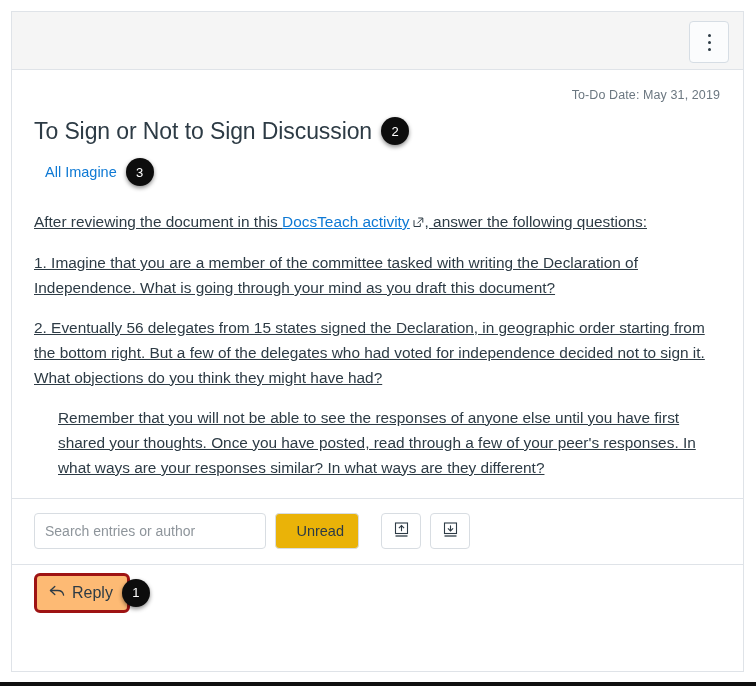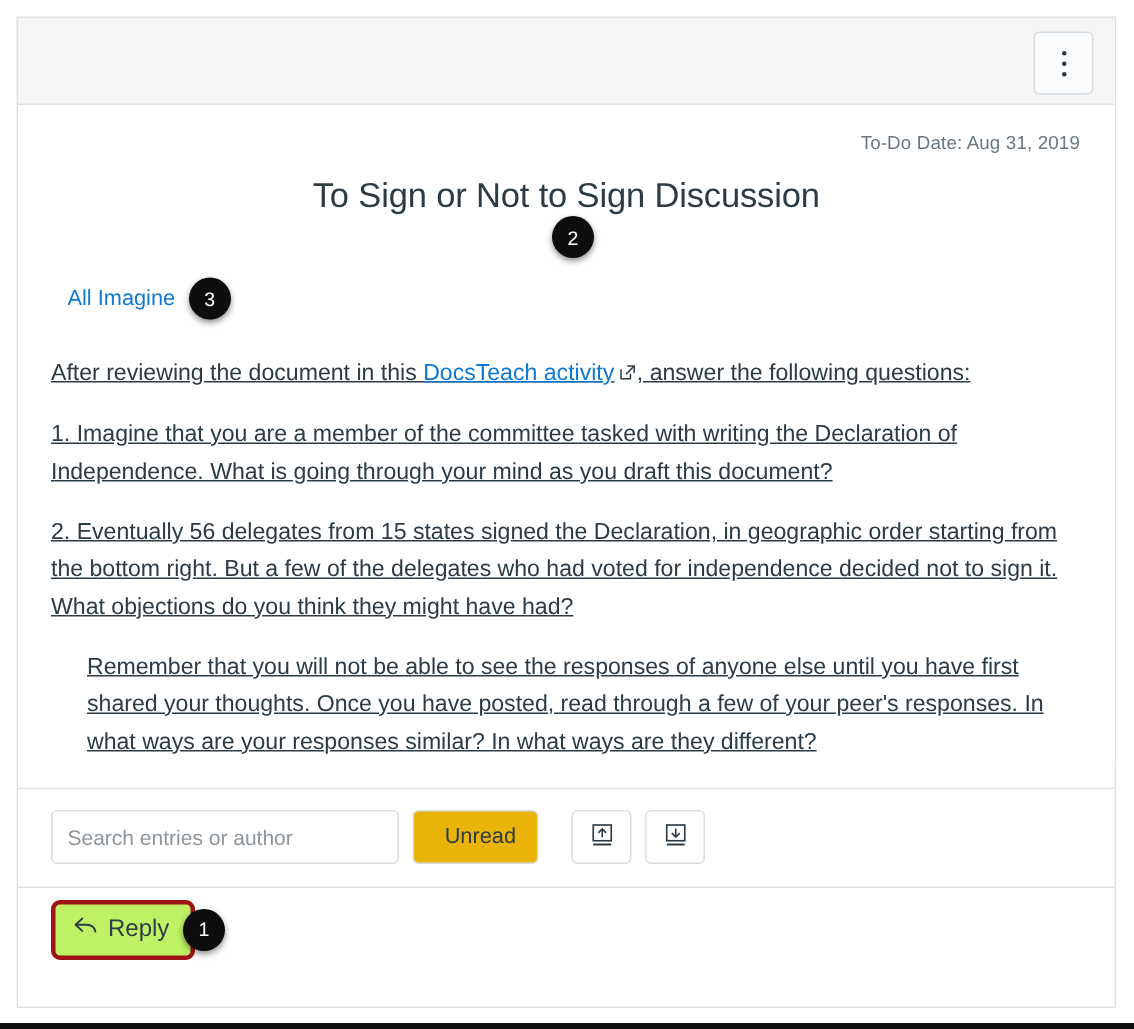--- a/index.html
+++ b/index.html
@@ -81,21 +81,20 @@
     font-size: 12.5px;
     padding-top: 18px;
     padding-right: 1px;
     letter-spacing: .1px;
   }
 
   .title-row {
     display: flex;
     align-items: center;
     margin-top: 15px;
-    flex-direction: column;
   }
   .disc-title {
     font-size: 23px;
     color: #2d3b45;
     font-weight: 400;
     letter-spacing: -.1px;
   }
 
   .sections-row {
     display: flex;
@@ -223,21 +222,21 @@
     display: flex;
     align-items: center;
   }
   .reply-btn {
     display: inline-flex;
     align-items: center;
     gap: 6px;
     height: 40px;
     padding: 0 14px 0 11px;
     box-sizing: border-box;
-    background: #bef264;
+    background: #fdba74;
     border: 3px solid #9e1313;
     border-radius: 6px;
     font-size: 16px;
     color: #2d3b45;
     font-family: "Liberation Sans", sans-serif;
     cursor: pointer;
   }
 </style>
 </head>
 <body>
@@ -247,21 +246,21 @@
   <div class="topbar">
     <div class="kebab-btn">
       <span class="dot"></span>
       <span class="dot"></span>
       <span class="dot"></span>
     </div>
   </div>
 
   <div class="content-area">
 
-    <div class="todo-date">To-Do Date: Aug 31, 2019</div>
+    <div class="todo-date">To-Do Date: May 31, 2019</div>
 
     <div class="title-row">
       <span class="disc-title">To Sign or Not to Sign Discussion</span>
       <span class="badge badge-title">2</span>
     </div>
 
     <div class="sections-row">
       <a class="sections-link">All Imagine</a>
       <span class="badge badge-sections">3</span>
     </div>

